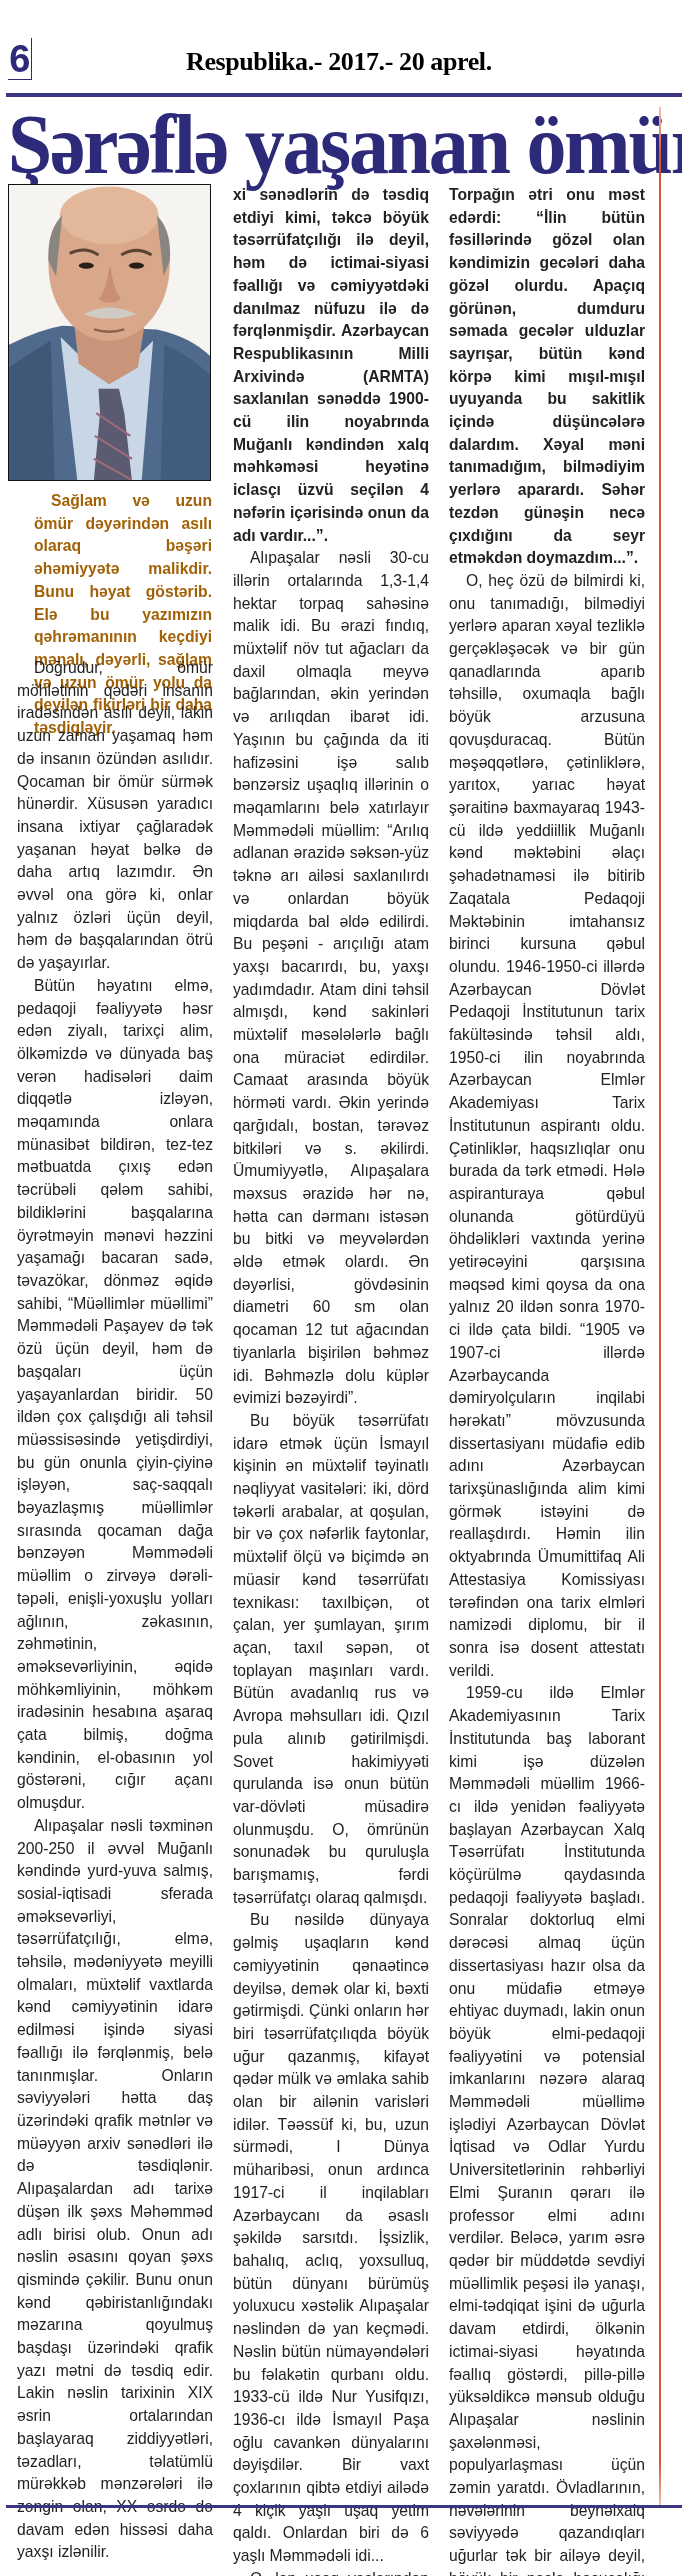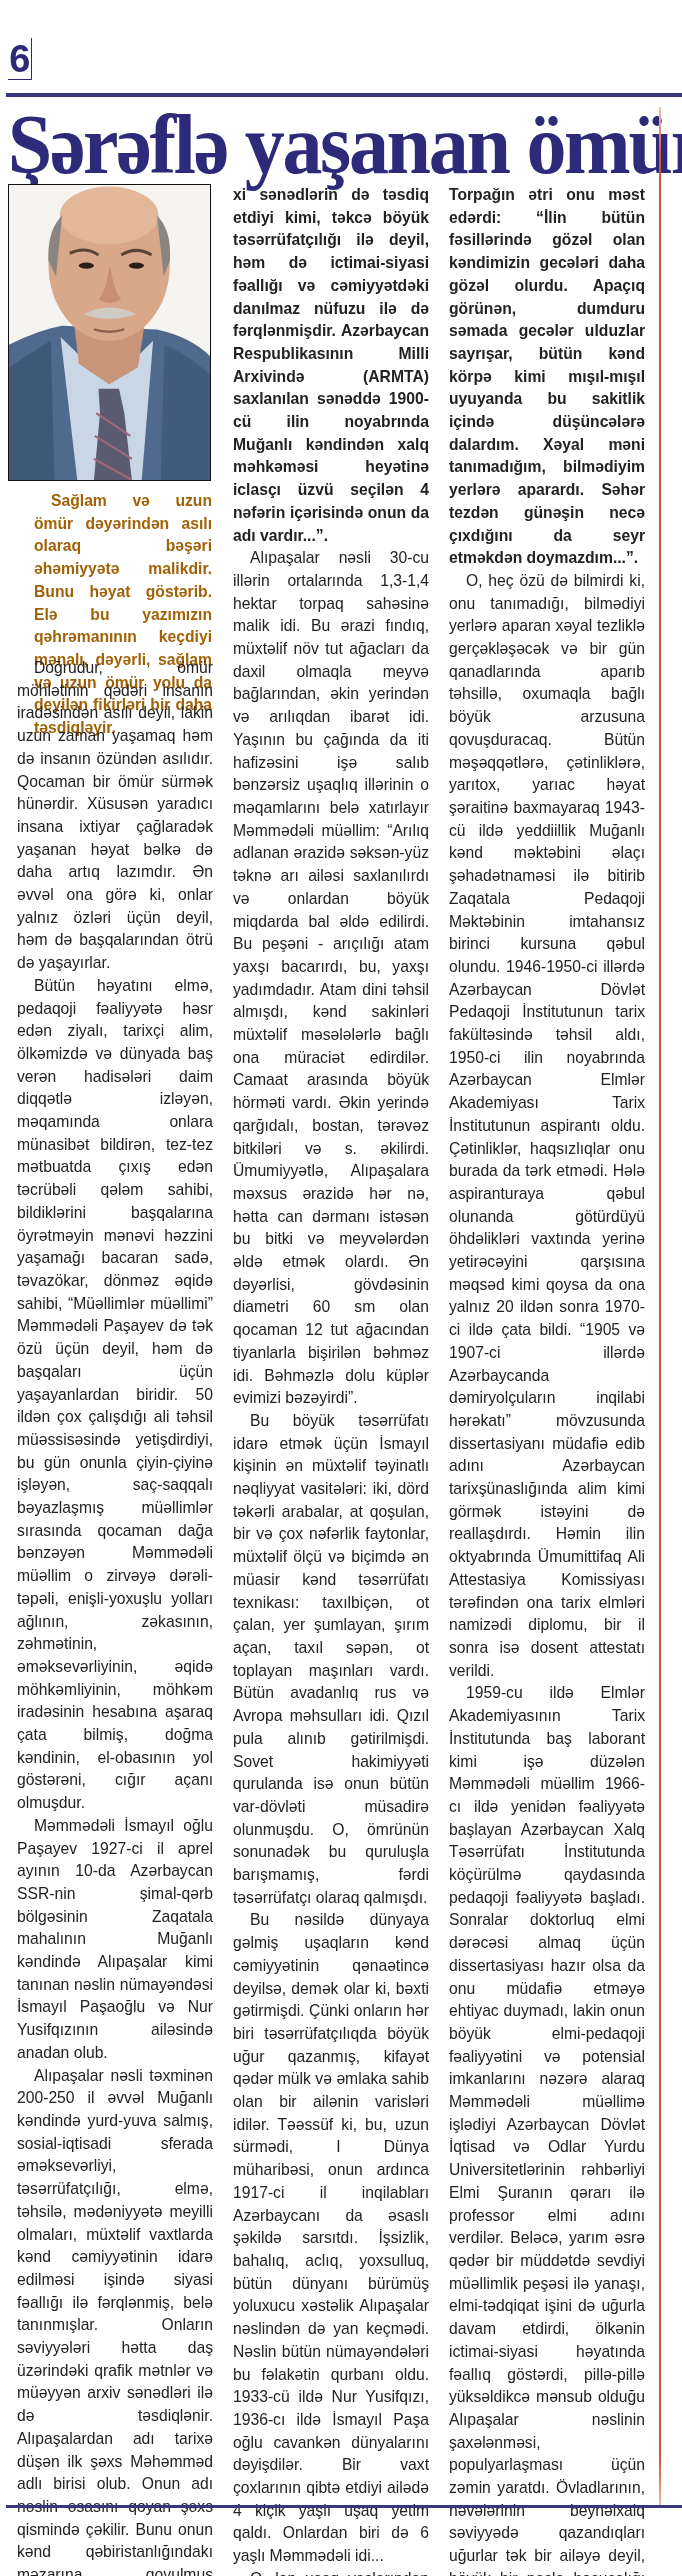--- a/index.html
+++ b/index.html
@@ -55,20 +55,21 @@
     font-weight: bold; font-size: 15.7px; line-height: 22.7px; text-align: justify; color: #a16207;
   }
   .lead p { text-indent: 17px; }
   .col1 { top: 657px; }
 </style>
 </head>
 <body>
 
 <header class="masthead">
   <div class="page-num">6</div>
+  <div class="dateline">Respublika.- 2017.- 20 aprel.</div>
   <div class="top-rule"></div>
 </header>
 
 <h1 class="headline">Şərəflə yaşanan ömür yolu</h1>
 
 <div class="side-rule"></div>
 
 <figure class="photo">
   <svg viewBox="0 0 265 388" preserveAspectRatio="none">
     <rect width="265" height="388" fill="#f6f4f1"></rect>
@@ -101,21 +102,20 @@
   </svg>
 </figure>
 
 <section class="lead">
   <p>Sağlam və uzun ömür dəyərindən asılı olaraq bəşəri əhəmiyyətə malikdir. Bunu həyat göstərib. Elə bu yazımızın qəhrəmanının keçdiyi mənalı, dəyərli, sağlam və uzun ömür yolu da deyilən fikirləri bir daha təsdiqləyir.</p>
 </section>
 
 <section class="col col1">
   <p>Doğrudur, ömür möhlətinin qədəri insanın iradəsindən asılı deyil, lakin uzun zaman yaşamaq həm də insanın özündən asılıdır. Qocaman bir ömür sürmək hünərdir. Xüsusən yaradıcı insana ixtiyar çağlaradək yaşanan həyat bəlkə də daha artıq lazımdır. Ən əvvəl ona görə ki, onlar yalnız özləri üçün deyil, həm də başqalarından ötrü də yaşayırlar.</p>
   <p>Bütün həyatını elmə, pedaqoji fəaliyyətə həsr edən ziyalı, tarixçi alim, ölkəmizdə və dünyada baş verən hadisələri daim diqqətlə izləyən, məqamında onlara münasibət bildirən, tez-tez mətbuatda çıxış edən təcrübəli qələm sahibi, bildiklərini başqalarına öyrətməyin mənəvi həzzini yaşamağı bacaran sadə, təvazökar, dönməz əqidə sahibi, “Müəllimlər müəllimi” Məmmədəli Paşayev də tək özü üçün deyil, həm də başqaları üçün yaşayanlardan biridir. 50 ildən çox çalışdığı ali təhsil müəssisəsində yetişdirdiyi, bu gün onunla çiyin-çiyinə işləyən, saç-saqqalı bəyazlaşmış müəllimlər sırasında qocaman dağa bənzəyən Məmmədəli müəllim o zirvəyə dərəli-təpəli, enişli-yoxuşlu yolları ağlının, zəkasının, zəhmətinin, əməksevərliyinin, əqidə möhkəmliyinin, möhkəm iradəsinin hesabına aşaraq çata bilmiş, doğma kəndinin, el-obasının yol göstərəni, cığır açanı olmuşdur.</p>
-  <p>Məmmədəli İsmayıl oğlu Paşayev 1927-ci il aprel ayının 10-da Azərbaycan SSR-nin şimal-qərb bölgəsinin Zaqatala mahalının Muğanlı kəndində Alıpaşalar kimi tanınan nəslin nümayəndəsi İsmayıl Paşaoğlu və Nur Yusifqızının ailəsində anadan olub.</p>
   <p>Alıpaşalar nəsli təxminən 200-250 il əvvəl Muğanlı kəndində yurd-yuva salmış, sosial-iqtisadi sferada əməksevərliyi, təsərrüfatçılığı, elmə, təhsilə, mədəniyyətə meyilli olmaları, müxtəlif vaxtlarda kənd cəmiyyətinin idarə edilməsi işində siyasi fəallığı ilə fərqlənmiş, belə tanınmışlar. Onların səviyyələri hətta daş üzərindəki qrafik mətnlər və müəyyən arxiv sənədləri ilə də təsdiqlənir. Alıpaşalardan adı tarixə düşən ilk şəxs Məhəmməd adlı birisi olub. Onun adı nəslin əsasını qoyan şəxs qismində çəkilir. Bunu onun kənd qəbiristanlığındakı məzarına qoyulmuş başdaşı üzərindəki qrafik yazı mətni də təsdiq edir. Lakin nəslin tarixinin XIX əsrin ortalarından başlayaraq ziddiyyətləri, təzadları, təlatümlü mürəkkəb mənzərələri ilə zəngin olan, XX əsrdə də davam edən hissəsi daha yaxşı izlənilir.</p>
 
 </section>
 
 <section class="col col2">
   <p class="noindent">xi sənədlərin də təsdiq etdiyi kimi, təkcə böyük təsərrüfatçılığı ilə deyil, həm də ictimai-siyasi fəallığı və cəmiyyətdəki danılmaz nüfuzu ilə də fərqlənmişdir. Azərbaycan Respublikasının Milli Arxivində (ARMTA) saxlanılan sənəddə 1900-cü ilin noyabrında Muğanlı kəndindən xalq məhkəməsi heyətinə iclasçı üzvü seçilən 4 nəfərin içərisində onun da adı vardır...”.</p>
   <p>Alıpaşalar nəsli 30-cu illərin ortalarında 1,3-1,4 hektar torpaq sahəsinə malik idi. Bu ərazi fındıq, müxtəlif növ tut ağacları da daxil olmaqla meyvə bağlarından, əkin yerindən və arılıqdan ibarət idi. Yaşının bu çağında da iti hafizəsini işə salıb bənzərsiz uşaqlıq illərinin o məqamlarını belə xatırlayır Məmmədəli müəllim: “Arılıq adlanan ərazidə səksən-yüz təknə arı ailəsi saxlanılırdı və onlardan böyük miqdarda bal əldə edilirdi. Bu peşəni - arıçılığı atam yaxşı bacarırdı, bu, yaxşı yadımdadır. Atam dini təhsil almışdı, kənd sakinləri müxtəlif məsələlərlə bağlı ona müraciət edirdilər. Camaat arasında böyük hörməti vardı. Əkin yerində qarğıdalı, bostan, tərəvəz bitkiləri və s. əkilirdi. Ümumiyyətlə, Alıpaşalara məxsus ərazidə hər nə, hətta can dərmanı istəsən bu bitki və meyvələrdən əldə etmək olardı. Ən dəyərlisi, gövdəsinin diametri 60 sm olan qocaman 12 tut ağacından tiyanlarla bişirilən bəhməz idi. Bəhməzlə dolu küplər evimizi bəzəyirdi”.</p>
   <p>Bu böyük təsərrüfatı idarə etmək üçün İsmayıl kişinin ən müxtəlif təyinatlı nəqliyyat vasitələri: iki, dörd təkərli arabalar, at qoşulan, bir və çox nəfərlik faytonlar, müxtəlif ölçü və biçimdə ən müasir kənd təsərrüfatı texnikası: taxılbiçən, ot çalan, yer şumlayan, şırım açan, taxıl səpən, ot toplayan maşınları vardı. Bütün avadanlıq rus və Avropa məhsulları idi. Qızıl pula alınıb gətirilmişdi. Sovet hakimiyyəti qurulanda isə onun bütün var-dövləti müsadirə olunmuşdu. O, ömrünün sonunadək bu quruluşla barışmamış, fərdi təsərrüfatçı olaraq qalmışdı.</p>
   <p>Bu nəsildə dünyaya gəlmiş uşaqların kənd cəmiyyətinin qənaətincə deyilsə, demək olar ki, bəxti gətirmişdi. Çünki onların hər biri təsərrüfatçılıqda böyük uğur qazanmış, kifayət qədər mülk və əmlaka sahib olan bir ailənin varisləri idilər. Təəssüf ki, bu, uzun sürmədi, I Dünya müharibəsi, onun ardınca 1917-ci il inqilabları Azərbaycanı da əsaslı şəkildə sarsıtdı. İşsizlik, bahalıq, aclıq, yoxsulluq, bütün dünyanı bürümüş yoluxucu xəstəlik Alıpaşalar nəslindən də yan keçmədi. Nəslin bütün nümayəndələri bu fəlakətin qurbanı oldu. 1933-cü ildə Nur Yusifqızı, 1936-cı ildə İsmayıl Paşa oğlu cavankən dünyalarını dəyişdilər. Bir vaxt çoxlarının qibtə etdiyi ailədə 4 kiçik yaşlı uşaq yetim qaldı. Onlardan biri də 6 yaşlı Məmmədəli idi...</p>
   <p>O, lap uşaq yaşlarından həmyaşıdlarından fərqlənirdi. Ətrafda baş verənlərə uşaq ağlı ilə baxmırdı. Həmişə tez böyüyüb bir işin qulpundan yapışmaq istəyir, öz əməksevərliyi ilə seçilirdi. Yaşı artdıqca zəhmətə bağlılığı da çoxalırdı. Ataları öləndən sonra ailənin vəziyyəti daha da pisləşmişdi. Bacı və qardaşları kimi onun da geyinməyə paltarı, ayaqqabısı yox idi. Soyuqda, qarın, buzun üstündə, tikanlı, kol-koslu torpaqda ayaqyalın gəzməkdən ayaqlarının altı qabar bağlamışdı...</p>

